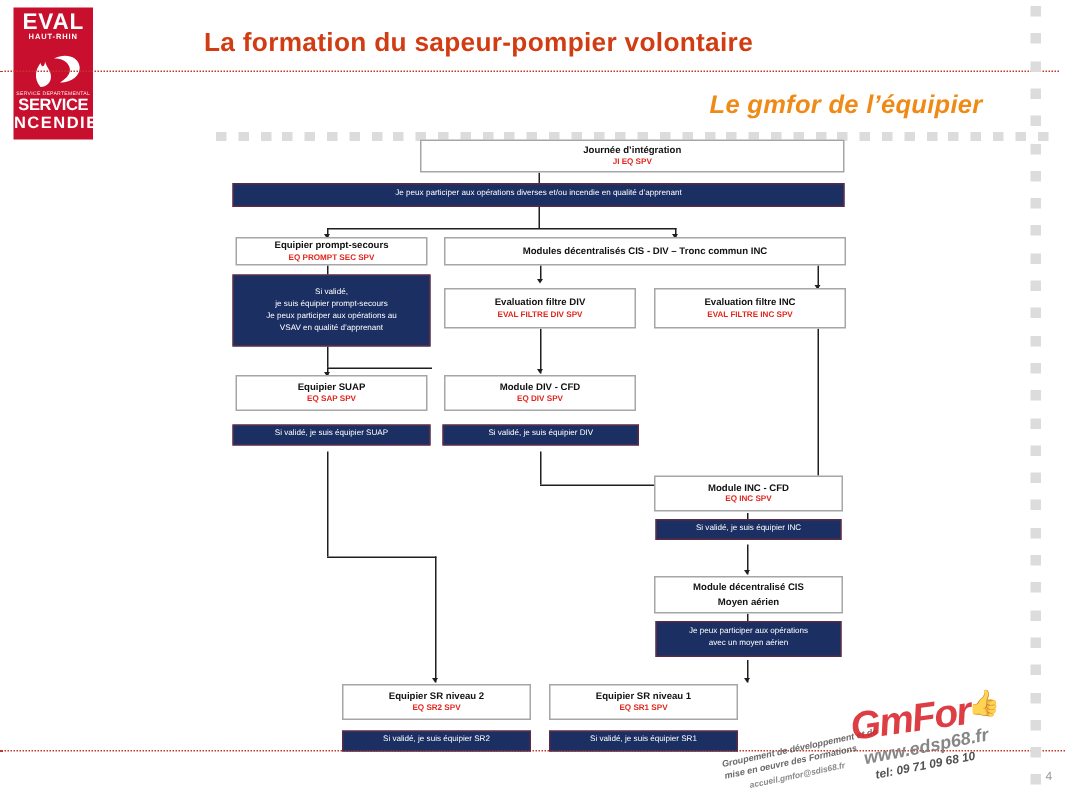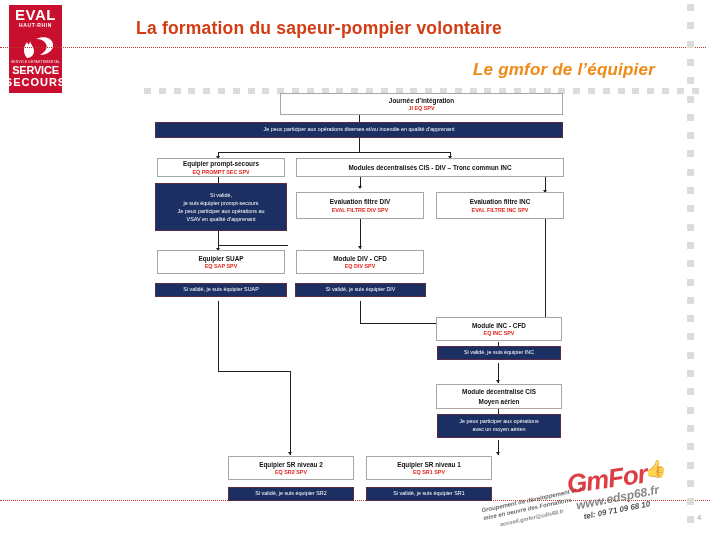--- a/index.html
+++ b/index.html
@@ -149,21 +149,21 @@
     <div class="l1">EVAL</div>
     <div class="l2">HAUT-RHIN</div>
     <div class="flame">
       <svg width="38" height="30" viewBox="0 0 38 30">
         <path d="M10 28 C5 22 7 16 10 12 C11 16 13 14 13 11 C14 15 17 17 17 21 C17 25 14 28 10 28 Z" fill="#fff"></path>
         <path d="M19 9 C27 5 35 8 36 14 C37 20 31 25 23 25 C28 22 31 18 29 14 C27 10 23 9 19 9 Z" fill="#fff"></path>
       </svg>
     </div>
     <div class="l3">SERVICE DEPARTEMENTAL</div>
     <div class="l4">SERVICE</div>
-    <div class="l5">SECOURS</div>
+    <div class="l5">INCENDIE</div>
   </div>
 
   <div class="title">La formation du sapeur-pompier volontaire</div>
   <div class="rule"></div>
   <div class="subtitle">Le gmfor de l’équipier</div>
   <div class="footrule"></div>
 
   <div class="sq-row" id="sqrow">
       <i style="left: 0px;"></i>
       <i style="left: 14.8px;"></i>

